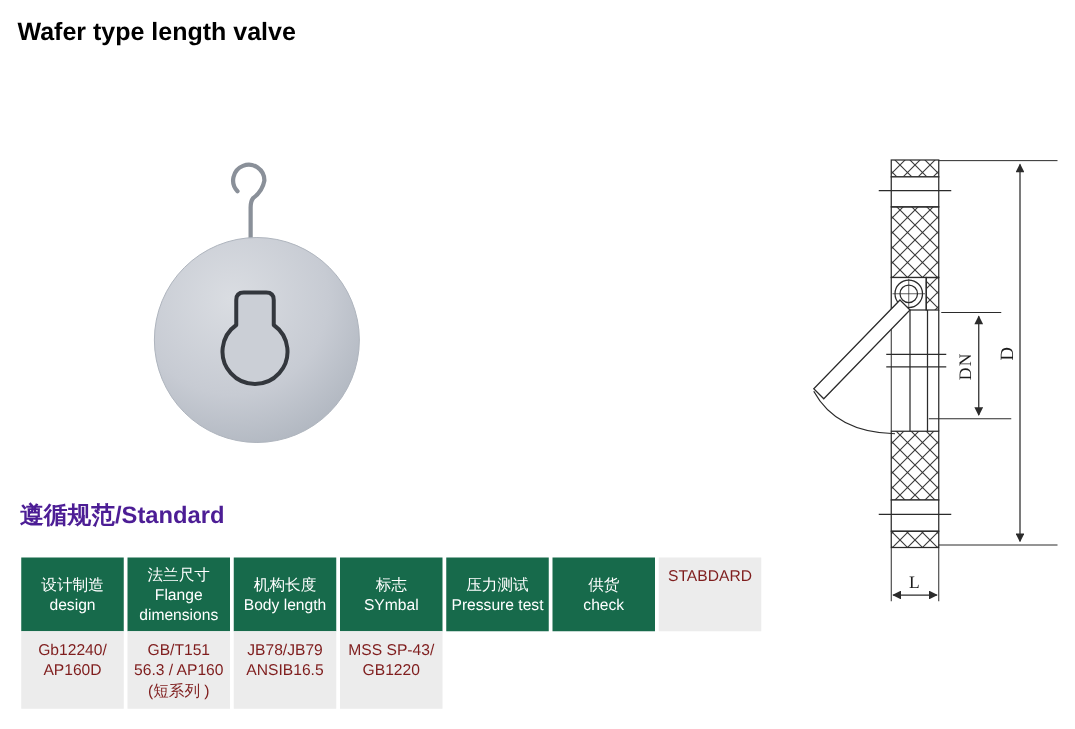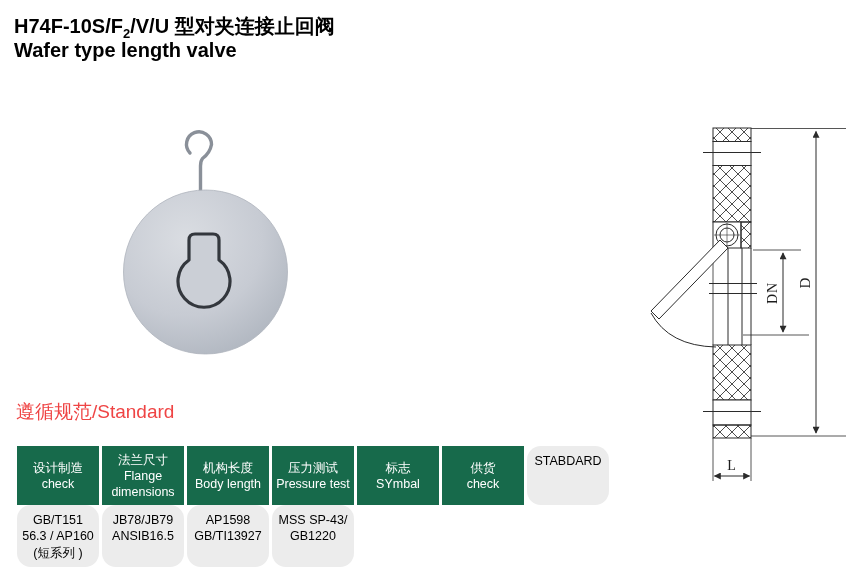--- a/index.html
+++ b/index.html
@@ -30,21 +30,21 @@
   
   .drawing{position:absolute;left:638px;top:106px;}
   .drawing text{
     font-family:"Liberation Serif", serif;
     fill:#1c1c1c;
   }
 
   
   .section-heading{
     position:absolute;left:16px;top:399px;
-    font-size:19px;color:#ef4444;font-weight:400;
+    font-size:19px;color:#4c1d95;font-weight:700;
   }
 
   .std-table{
     position:absolute;left:17px;top:446px;width:592px;
     display:grid;
     grid-template-columns:repeat(7,1fr);
     column-gap:3px;row-gap:0;
     background:#ffffff;
   }
   .std-table .hcell{
@@ -53,38 +53,36 @@
     min-height:59px;
     display:flex;align-items:center;justify-content:center;
     text-align:center;
     font-size:12.5px;line-height:1.28;
     white-space:pre-line;
     padding:2px 1px;
     box-sizing:border-box;
   }
   .std-table .dcell{
     background:var(--row-gray);
-    color:#000000;
+    color:#7f1d1d;
     min-height:53px;
     display:flex;align-items:flex-start;justify-content:center;
     text-align:center;
     font-size:12.5px;line-height:1.3;
     white-space:pre-line;
     padding:7px 1px 6px;
     box-sizing:border-box;
-    border-radius:14px;
   }
 </style>
 </head>
 <body>
 
 <div class="page">
 
   <header class="title-block">
-    <h1><span>H74F-10S/F</span><sub>2</sub><span>/V/U 型对夹连接止回阀</span></h1>
     <h2>Wafer type length valve</h2>
   </header>
 
   <svg class="photo" width="205" height="262" viewBox="104 120 205 262">
     <defs>
       <radialGradient id="discGrad" cx="38%" cy="30%" r="85%">
         <stop offset="0" stop-color="#dadde2"></stop>
         <stop offset="0.55" stop-color="#c7cbd3"></stop>
         <stop offset="1" stop-color="#a9b0ba"></stop>
       </radialGradient>
@@ -152,38 +150,38 @@
     </g>
     <text transform="translate(777,293) rotate(-90)" text-anchor="middle" font-size="14" letter-spacing="1">DN</text>
     <text transform="translate(810,283) rotate(-90)" text-anchor="middle" font-size="15">D</text>
     <text x="731.5" y="470" text-anchor="middle" font-size="14">L</text>
   </svg>
 
   <div class="section-heading">遵循规范/Standard</div>
 
   <div class="std-table">
     <div class="hcell">设计制造
-check</div>
+design</div>
     <div class="hcell">法兰尺寸
 Flange
 dimensions</div>
     <div class="hcell">机构长度
 Body length</div>
+    <div class="hcell">标志
+SYmbal</div>
     <div class="hcell">压力测试
 Pressure test</div>
-    <div class="hcell">标志
-SYmbal</div>
     <div class="hcell">供货
 check</div>
 
     <div class="dcell">STABDARD</div>
+    <div class="dcell">Gb12240/
+AP160D</div>
     <div class="dcell">GB/T151
 56.3 / AP160
 (短系列 )</div>
     <div class="dcell">JB78/JB79
 ANSIB16.5</div>
-    <div class="dcell">AP1598
-GB/TI13927</div>
     <div class="dcell">MSS SP-43/
 GB1220</div>
   </div>
 
 </div>
 
 </body></html>

